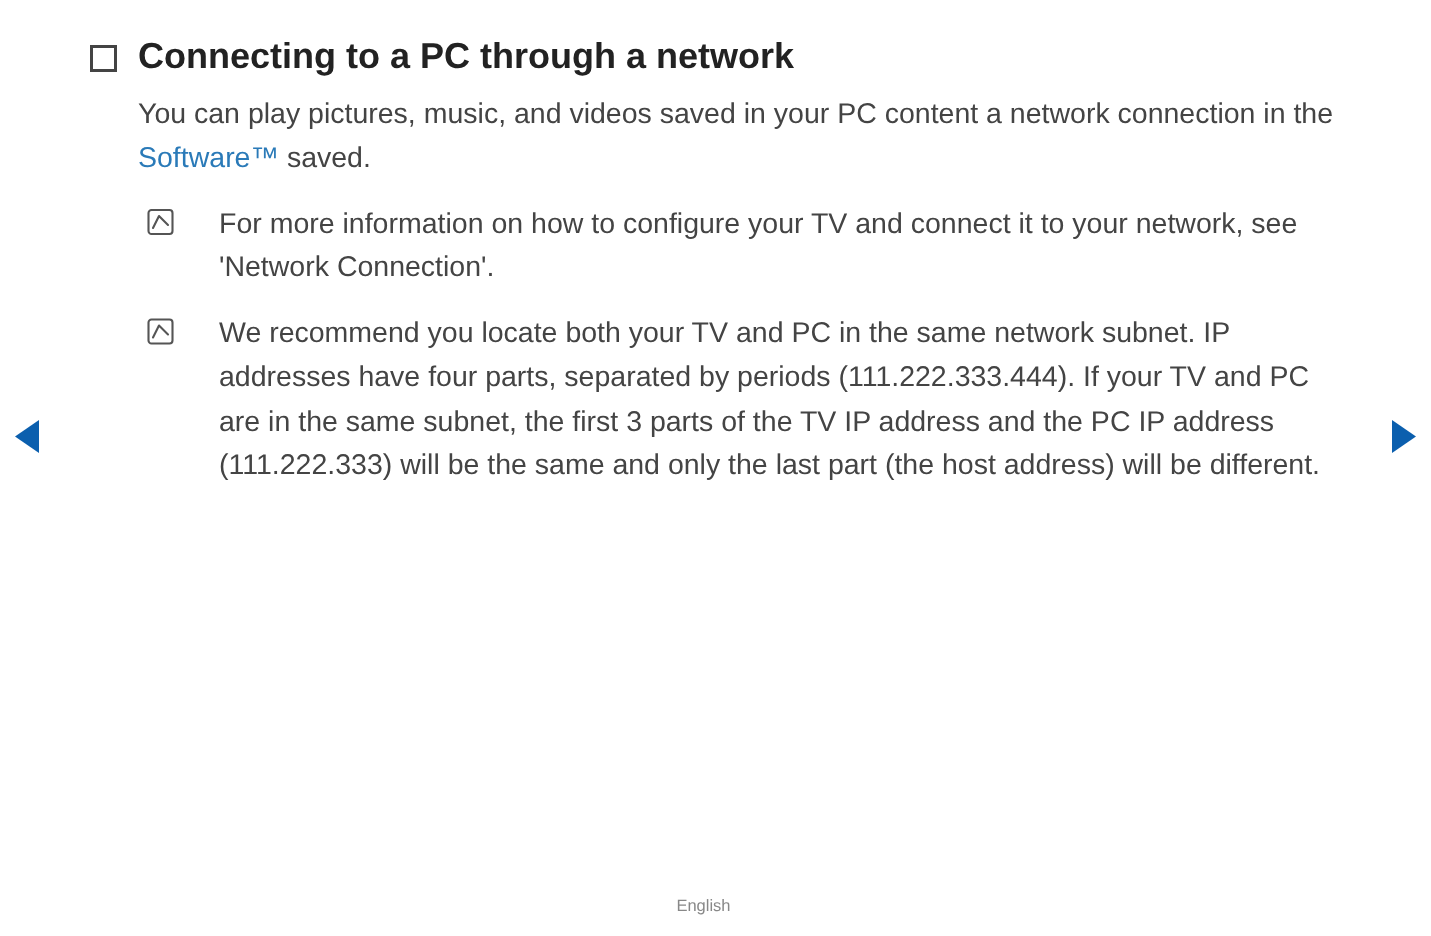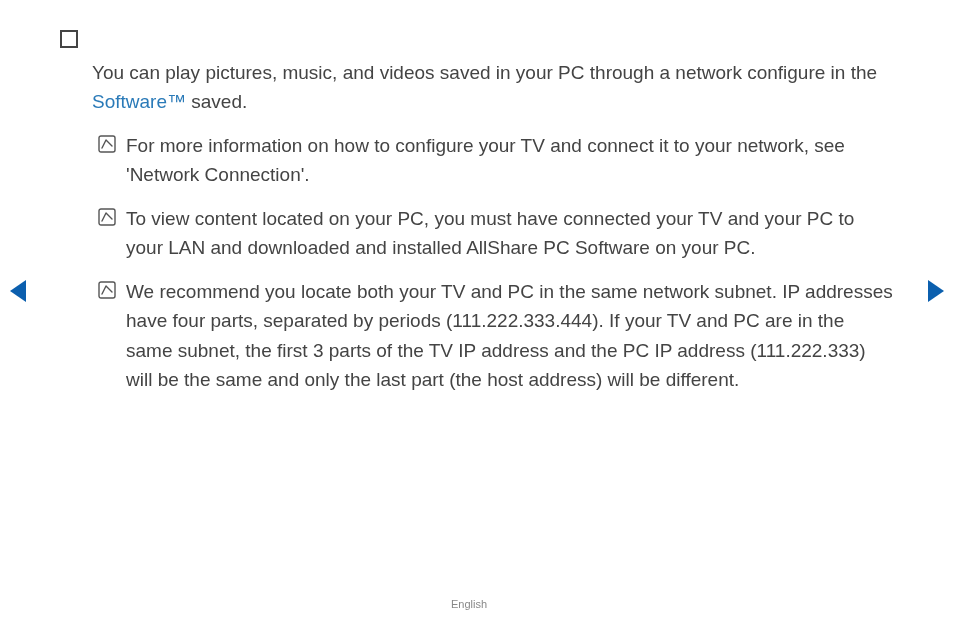--- a/index.html
+++ b/index.html
@@ -51,20 +51,21 @@
     gap: 10px;
     margin-bottom: 14px;
     margin-left: 6px;
   }
   .note-icon {
     flex-shrink: 0;
     margin-top: 4px;
   }
   .note-text {
     flex: 1;
+    margin-left: 20px;
   }
   .nav-arrow {
     position: absolute;
     top: 278px;
     cursor: pointer;
   }
   .nav-left { left: 8px; }
   .nav-right { right: 8px; }
   .footer {
     position: absolute;
@@ -75,41 +76,35 @@
     font-size: 11px;
     color: #888;
   }
 </style>
 </head>
 <body>
 
 <div class="page">
   <div class="title-row">
     <div class="bullet-square"></div>
+    <div class="title">Connecting to a PC through a network</div>
   </div>
   <div class="body">
     <p class="intro">
-      <span>You can play pictures, music, and videos saved in your PC through a network configure in the </span><span class="allshare">Software™</span><span> saved.</span>
+      <span>You can play pictures, music, and videos saved in your PC content a network connection in the </span><span class="allshare">Software™</span><span> saved.</span>
     </p>
 
     <div class="note">
       <svg class="note-icon" width="18" height="18" viewBox="0 0 18 18">
         <rect x="1" y="1" width="16" height="16" rx="2" ry="2" fill="none" stroke="#555" stroke-width="1.4"></rect>
         <path d="M4 13 L8 5 L14 11" fill="none" stroke="#555" stroke-width="1.4" stroke-linecap="round" stroke-linejoin="round"></path>
       </svg>
       <div class="note-text">For more information on how to configure your TV and connect it to your network, see 'Network Connection'.</div>
     </div>
 
-    <div class="note">
-      <svg class="note-icon" width="18" height="18" viewBox="0 0 18 18">
-        <rect x="1" y="1" width="16" height="16" rx="2" ry="2" fill="none" stroke="#555" stroke-width="1.4"></rect>
-        <path d="M4 13 L8 5 L14 11" fill="none" stroke="#555" stroke-width="1.4" stroke-linecap="round" stroke-linejoin="round"></path>
-      </svg>
-      <div class="note-text">To view content located on your PC, you must have connected your TV and your PC to your LAN and downloaded and installed AllShare PC Software on your PC.</div>
-    </div>
 
     <div class="note">
       <svg class="note-icon" width="18" height="18" viewBox="0 0 18 18">
         <rect x="1" y="1" width="16" height="16" rx="2" ry="2" fill="none" stroke="#555" stroke-width="1.4"></rect>
         <path d="M4 13 L8 5 L14 11" fill="none" stroke="#555" stroke-width="1.4" stroke-linecap="round" stroke-linejoin="round"></path>
       </svg>
       <div class="note-text">We recommend you locate both your TV and PC in the same network subnet. IP addresses have four parts, separated by periods (111.222.333.444). If your TV and PC are in the same subnet, the first 3 parts of the TV IP address and the PC IP address (111.222.333) will be the same and only the last part (the host address) will be different.</div>
     </div>
   </div>
 </div>

